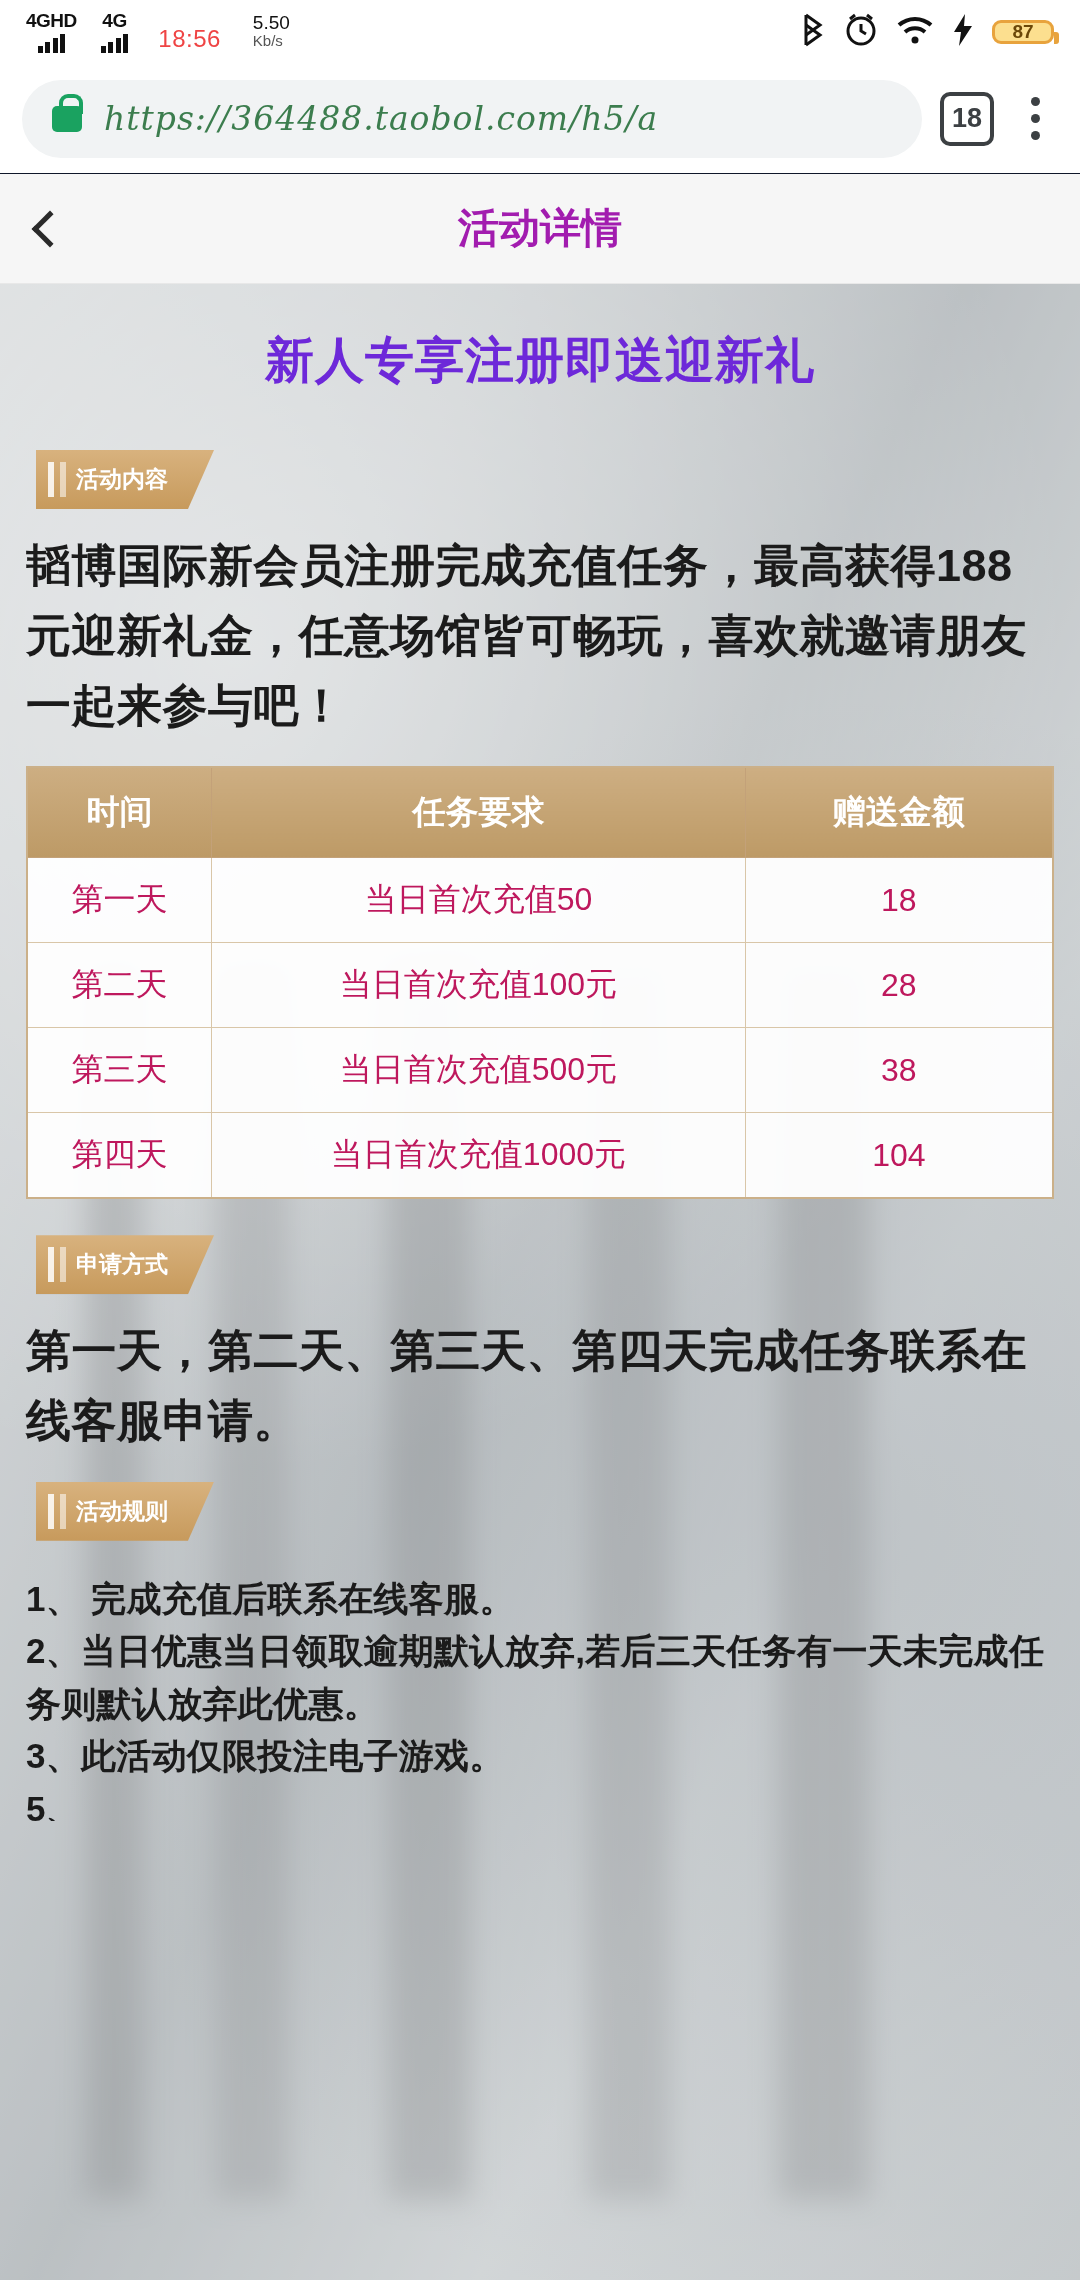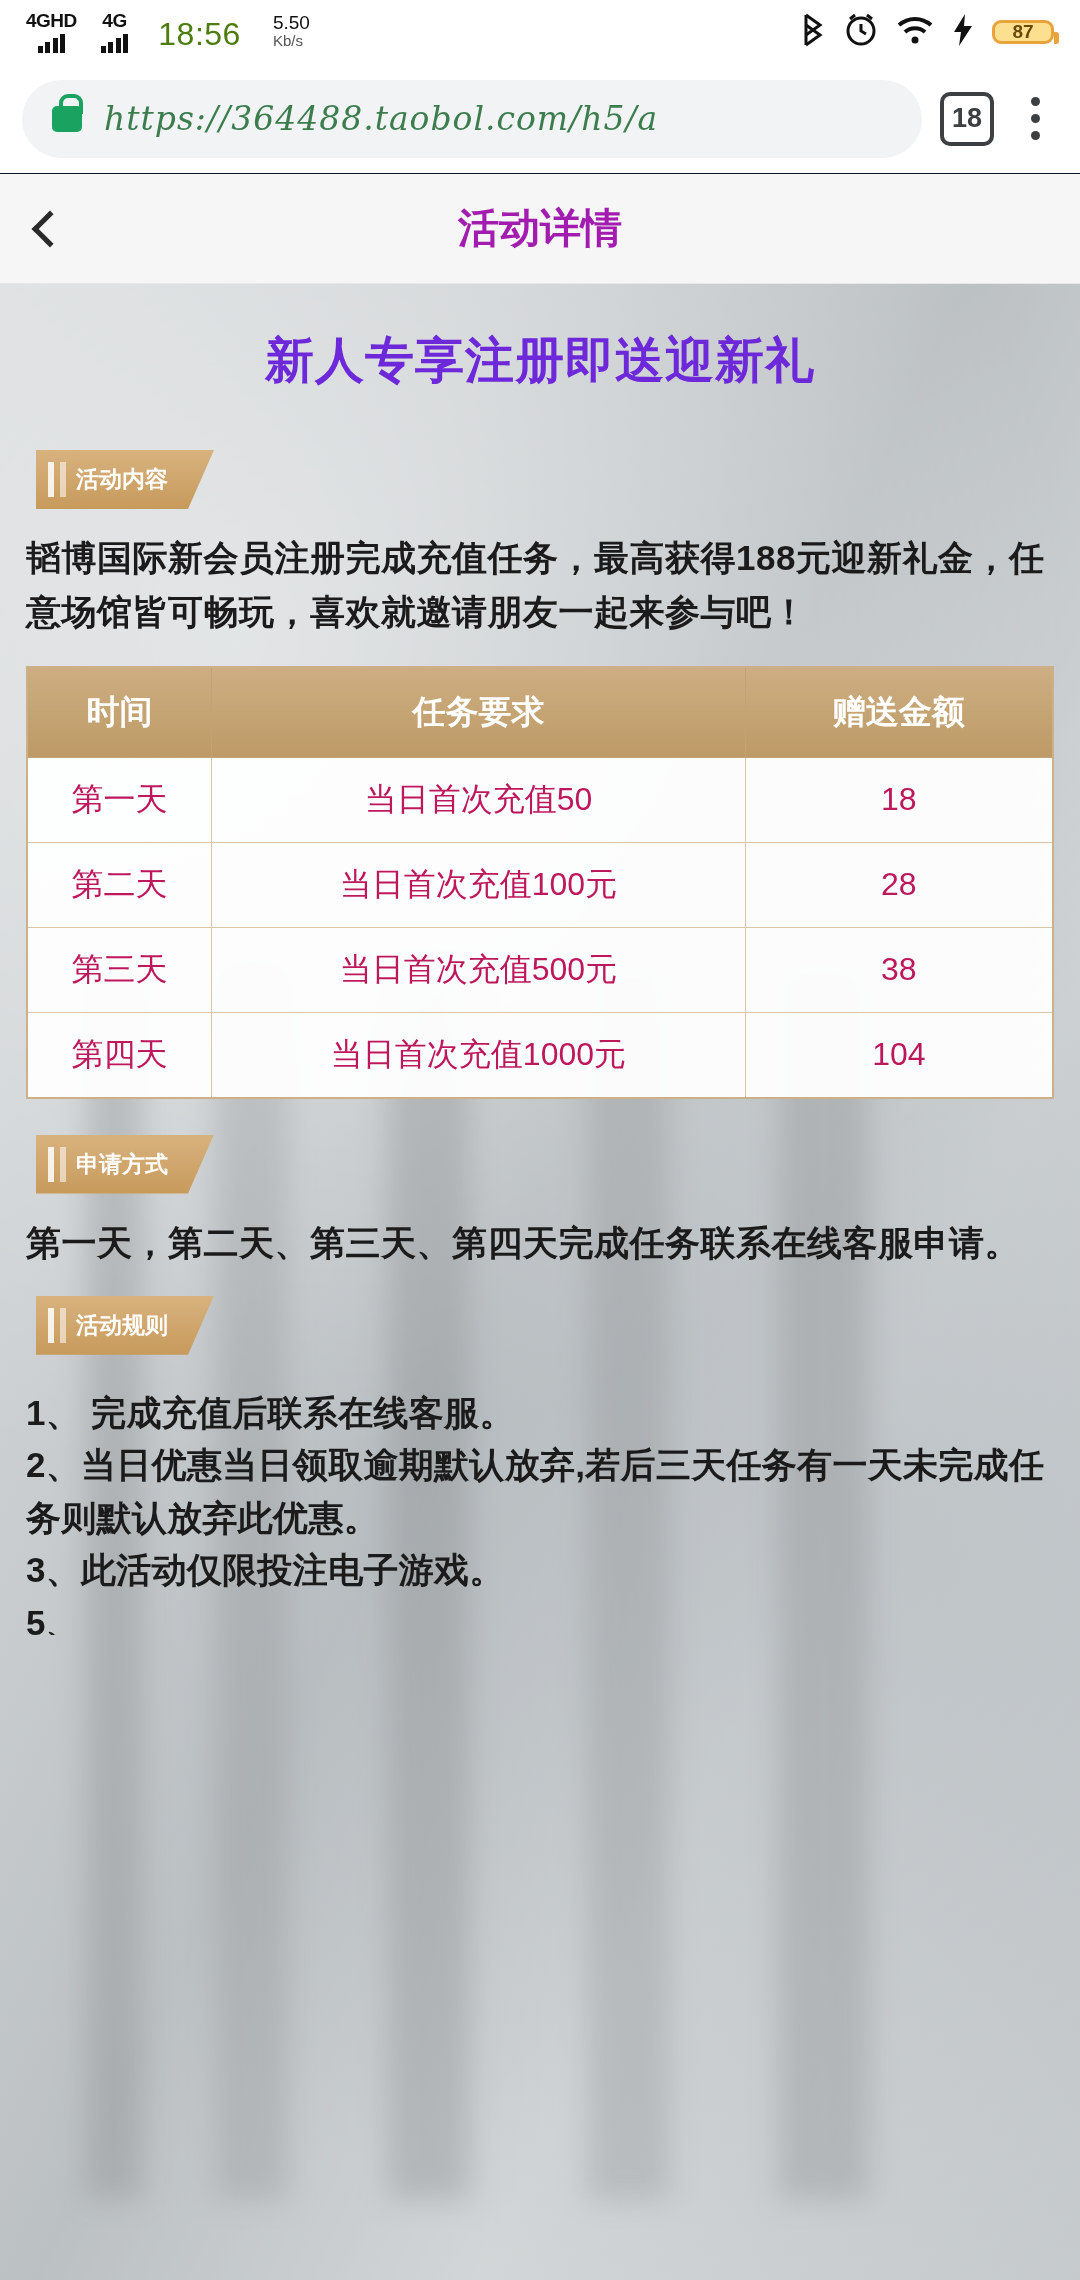--- a/index.html
+++ b/index.html
@@ -18,21 +18,21 @@
   }
   .sb-left { display: flex; align-items: flex-end; gap: 24px; }
   .net-group { display: flex; flex-direction: column; align-items: center; line-height: 1; }
   .net-label { font-size: 19px; font-weight: bold; color: #111; letter-spacing: -0.5px; }
   .bars { display: flex; align-items: flex-end; gap: 2.5px; height: 20px; margin-top: 3px; }
   .bars i { width: 5px; background: #111; display: block; }
   .bars i:nth-child(1) { height: 7px; }
   .bars i:nth-child(2) { height: 11px; }
   .bars i:nth-child(3) { height: 15px; }
   .bars i:nth-child(4) { height: 19px; }
-  .sb-clock { font-size: 32px; color: #4d7c0f; font-weight: 500; margin-left: 6px; letter-spacing: 0.5px; }
+  .sb-clock { font-size: 24px; color: #ef4444; font-weight: 500; margin-left: 6px; letter-spacing: 0.5px; }
   .sb-speed { display: flex; flex-direction: column; line-height: 1.05; margin-left: 8px; margin-bottom: 4px; }
   .sb-speed .v { font-size: 19px; color: #111; }
   .sb-speed .u { font-size: 15px; color: #555; }
 
   .sb-right { position: absolute; right: 26px; top: 0; height: 64px; display: flex; align-items: center; gap: 18px; }
   .ic { display: inline-block; }
   .battery {
     width: 62px; height: 24px; border: 3px solid #e8a33d; border-radius: 9px;
     position: relative; background: #fcdf8f; display: flex; align-items: center; justify-content: center;
   }
@@ -126,21 +126,21 @@
   .section-tag:before {
     content: ""; position: absolute; left: 12px; top: 12px; bottom: 12px; width: 6px;
     background: rgba(255,255,255,0.85);
   }
   .section-tag:after {
     content: ""; position: absolute; left: 24px; top: 12px; bottom: 12px; width: 6px;
     background: rgba(255,255,255,0.55);
   }
 
   .para {
-    font-size: 35px; line-height: 1.55; color: #1b1b1b; font-weight: bold;
+    font-size: 45px; line-height: 1.55; color: #1b1b1b; font-weight: bold;
     padding: 4px 4px 0 4px; letter-spacing: 0.5px;
   }
 
   table.reward {
     width: calc(100% - 8px); margin: 26px 4px 10px; border-collapse: collapse;
     background: rgba(255,255,255,0.82); border: 2px solid #cbb089;
   }
   table.reward th {
     background: linear-gradient(180deg, #cdae82 0%, #bd9a66 100%);
     color: #ffffff; font-size: 33px; font-weight: bold; padding: 22px 6px;

